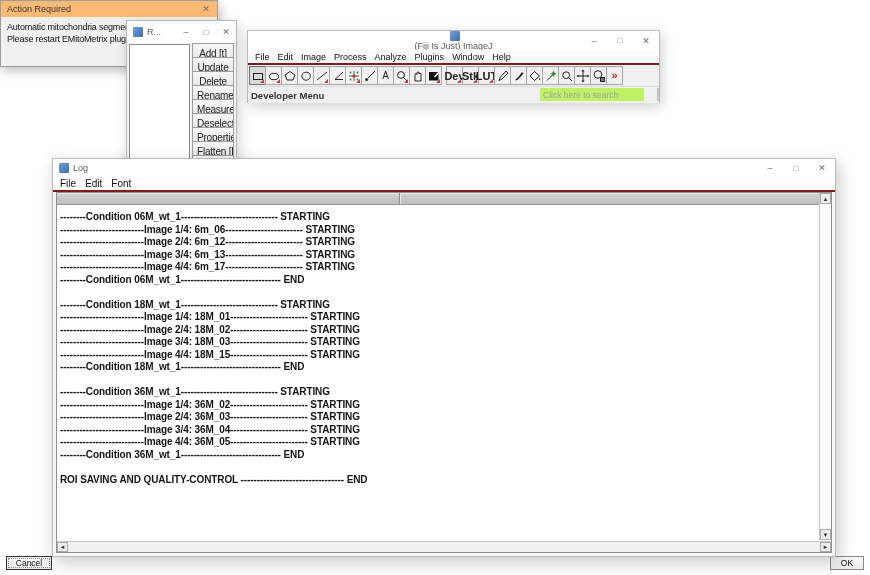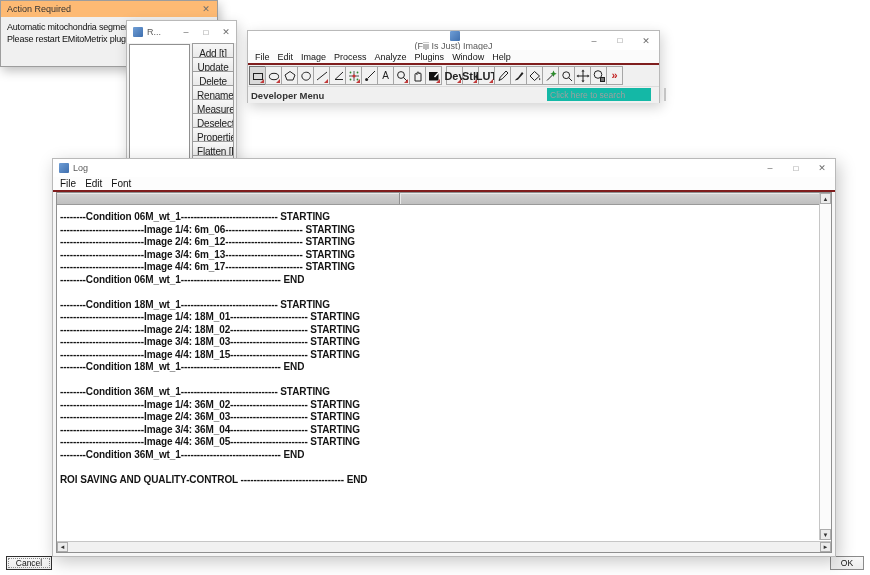--- a/index.html
+++ b/index.html
@@ -37,21 +37,21 @@
   .tool.active { background:#dadada; border-color:#6f6f6f; }
   .tool.sub::after { content:""; position:absolute; right:1px; bottom:1px; width:0; height:0;
           border-left:4px solid transparent; border-bottom:4px solid #c23b3b; }
   .tool-gap { width:5px; flex:0 0 5px; }
   .tico { display:flex; align-items:center; justify-content:center; }
   .tool svg { display:block; }
   .tool-label { font-size:11px; font-weight:bold; color:#222; }
   .more-label { font-size:11px; font-weight:bold; color:#c22222; line-height:1; }
   .statusbar { position:relative; height:16px; background:#f0f0f0; display:flex; align-items:center; }
   .status-text { font-size:9.5px; font-weight:700; color:#333; margin-left:3px; }
-  .searchbox { position:absolute; right:8px; top:1px; width:104px; height:13px; display:flex; background:#14b8a6; }
+  .searchbox { position:absolute; right:15px; top:1px; width:104px; height:13px; display:flex; background:#bef264; }
   .searchbox input { flex:1; border:none; background:transparent; font-family:"Liberation Sans",sans-serif;
       font-size:8.5px; color:#333; padding:0 3px; outline:none; }
   .searchbox input::placeholder { color:#9f9f9f; }
   .search-btn { width:16px; height:13px; background:#d8d8d8; border:1px solid #c4c4c4; }
 
   
   #dialog { left:307px; top:118px; width:218px; height:67px; z-index:40; background:#f0f0f0; border:1px solid #9d9d9d; box-shadow:2px 4px 10px rgba(0,0,0,.25); }
   #dialog .titlebar { height:16px; background:#fdba74; }
   #dialog .title-text { font-size:9px; color:#333; margin-left:6px; }
   #dialog .ctrl { width:22px; }

